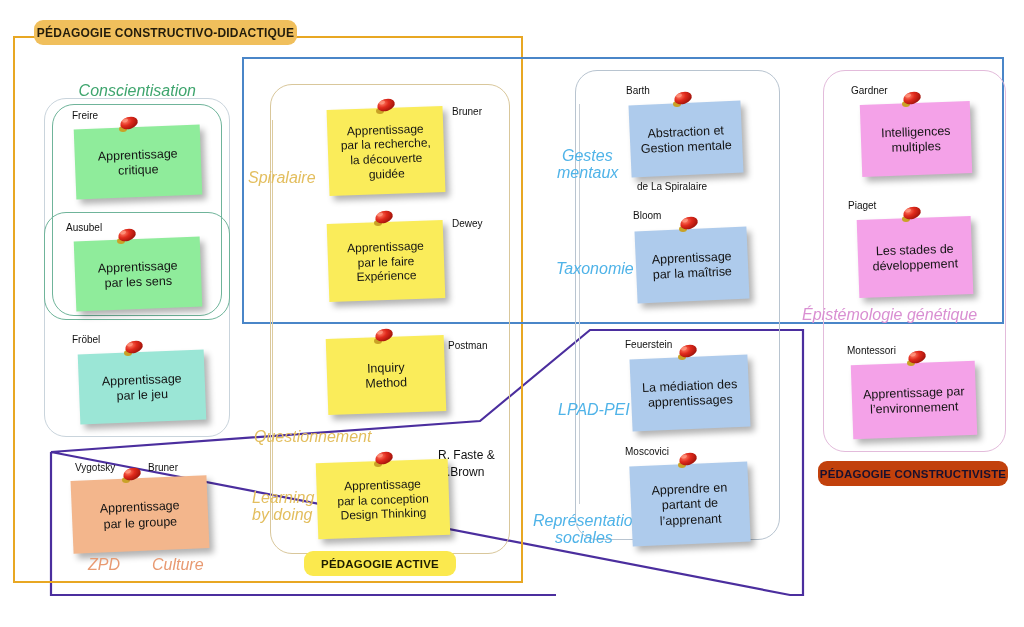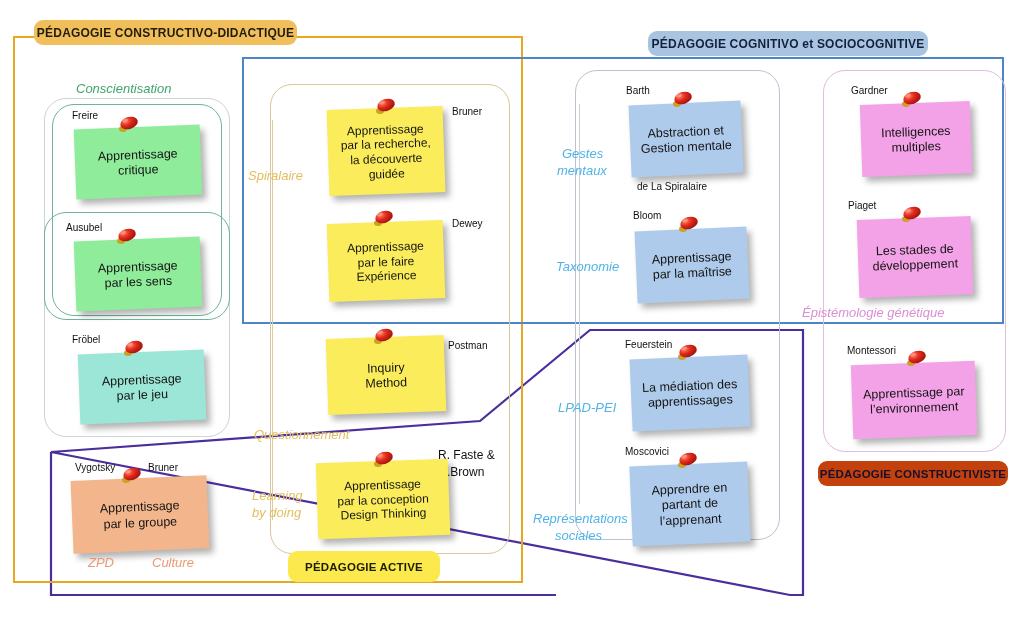--- a/index.html
+++ b/index.html
@@ -49,22 +49,22 @@
   .n-peach {background:#F3B68C;}
 
   
   .pin{position:absolute;width:26px;height:20px;pointer-events:none;}
 
   
   .author{position:absolute;font-size:10px;color:#111;white-space:nowrap;}
   .author.small{font-size:12px;}
 
   
-  .tag{position:absolute;font-style:italic;font-size:13px;white-space:nowrap;
-       line-height:1.22;text-align:left;}
+  .tag{position:absolute;font-style:italic;font-size:16px;white-space:nowrap;
+       line-height:1.22;text-align:right;}
   .t-green {color:#3FA56E;}
   .t-sand  {color:#E3BE5E;}
   .t-cyan  {color:#4FB3E8;}
   .t-pink  {color:#D98FD2;}
   .t-peach {color:#E89A72;}
 
   
   .vline{position:absolute;width:1.4px;background:#C9CFD6;}
   .vline.sand{background:#DDCB9E;}
 </style>
@@ -84,21 +84,20 @@
 
     <path d="M 51,452 L 51,595 L 556,595 M 790,595 L 803,595 L 803,330 L 590,330 L 480,421 L 51,452 Z" fill="none" stroke="#4B2E9E" stroke-width="2.2" stroke-linejoin="miter"></path>
   </svg>
 
   <div class="frame frame-orange" style="left:13px;top:36px;width:510px;height:547px;"></div>
 
   <div class="frame frame-blue" style="left:242px;top:57px;width:762px;height:267px;"></div>
 
   <div class="pill pill-orange" style="left:34px;top:20px;width:263px;height:25px;font-size:12px;">PÉDAGOGIE CONSTRUCTIVO-DIDACTIQUE</div>
 
-  <div class="pill pill-blue" style="left:648px;top:31px;width:280px;height:25px;font-size:12px;">PÉDAGOGIE COGNITIVO et SOCIOCOGNITIVE</div>
 
   <div class="group g-grey" style="left:44px;top:98px;width:186px;height:339px;"></div>
   <div class="group g-green" style="left:52px;top:104px;width:170px;height:212px;"></div>
   <div class="group g-green" style="left:44px;top:212px;width:186px;height:108px;"></div>
 
   <div class="tag t-green" style="left:76px;top:81px;width:120px;">Conscientisation</div>
 
   <div class="author" style="left:72px;top:110px;">Freire</div>
   <div class="note n-green" style="left:75px;top:127px;width:126px;height:70px;transform:rotate(-2.2deg);">
     <span>
@@ -212,21 +211,21 @@
       <span>par la conception</span>
       <span>Design Thinking</span>
     </span>
   </div>
   <svg class="pin" style="left:370px;top:449px;" viewBox="0 0 26 20">
     <ellipse cx="8" cy="15" rx="4" ry="3" fill="#c9a227"></ellipse>
     <ellipse cx="14" cy="9" rx="9" ry="6" fill="url(#pinHead)" transform="rotate(-18 14 9)"></ellipse>
     <ellipse cx="10" cy="6.5" rx="3" ry="1.8" fill="#ff9c86" opacity=".75" transform="rotate(-18 10 6.5)"></ellipse>
   </svg>
 
-  <div class="pill pill-yellow" style="left:288px;top:551px;width:152px;height:31px;font-size:11.5px;">PÉDAGOGIE ACTIVE</div>
+  <div class="pill pill-yellow" style="left:304px;top:551px;width:152px;height:25px;font-size:11.5px;">PÉDAGOGIE ACTIVE</div>
 
   <div class="group g-steel" style="left:575px;top:70px;width:205px;height:470px;"></div>
   <div class="vline" style="left:579px;top:104px;height:400px;"></div>
 
   <div class="tag t-cyan" style="left:562px;top:146px;">Gestes</div>
   <div class="tag t-cyan" style="left:557px;top:163px;">mentaux</div>
   <div class="tag t-cyan" style="left:556px;top:259px;">Taxonomie</div>
   <div class="tag t-cyan" style="left:558px;top:400px;">LPAD-PEI</div>
   <div class="tag t-cyan" style="left:533px;top:511px;">Représentations</div>
   <div class="tag t-cyan" style="left:555px;top:528px;">sociales</div>

